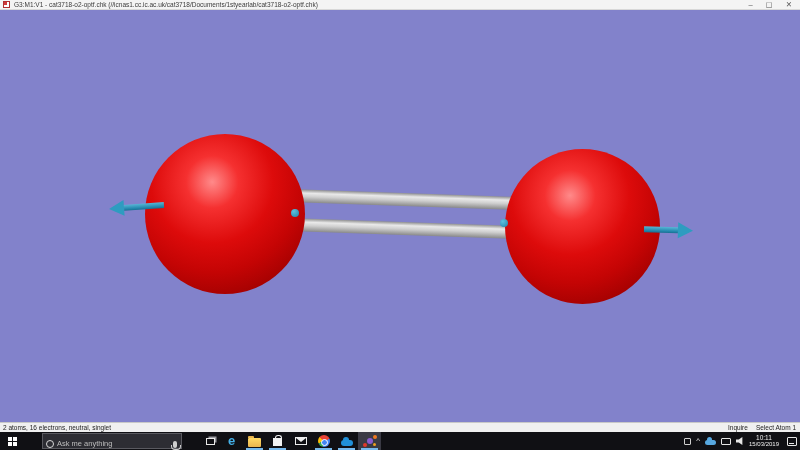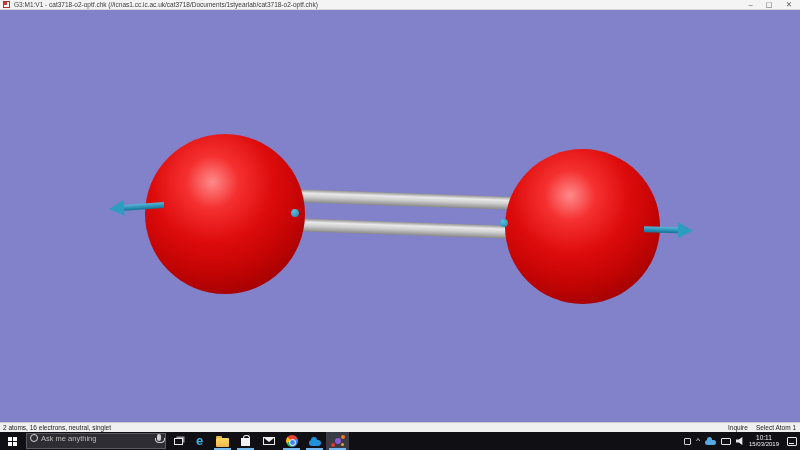--- a/index.html
+++ b/index.html
@@ -71,22 +71,22 @@
 
   
   .taskbar {
     position:absolute; top:432px; left:0; width:800px; height:18px;
     background:#101014; display:flex; align-items:stretch;
   }
   .start-btn { width:24px; display:flex; align-items:center; justify-content:center; }
   .win-logo { display:grid; grid-template-columns:4px 4px; grid-template-rows:4px 4px; gap:1px; }
   .win-logo span { background:#fff; }
   .search-box {
-    width:140px; margin:1px 2px; background:#2d2d33; border:1px solid #5a5a60;
-    display:flex; align-items:flex-start; padding:0 3px; gap:3px;
+    width:140px; margin:1px 18px; background:#2d2d33; border:1px solid #5a5a60;
+    display:flex; align-items:flex-end; padding:0 3px; gap:3px;
   }
   .cortana-circle { width:8px; height:8px; border:1px solid #d8d8d8; border-radius:50%; flex:0 0 auto; }
   .search-input {
     flex:1; background:transparent; border:none; outline:none;
     font-size:7.5px; color:#cfcfcf; font-family:"Liberation Sans", sans-serif; min-width:0;
   }
   .search-input::placeholder { color:#bdbdbd; }
   .mic-icon { width:4px; height:7px; border-radius:2px; background:#cfcfcf; position:relative; flex:0 0 auto; margin-right:1px; }
   .mic-icon::after { content:""; position:absolute; left:-2px; top:4px; width:8px; height:4px;
     border:1px solid #cfcfcf; border-top:none; border-radius:0 0 4px 4px; }

